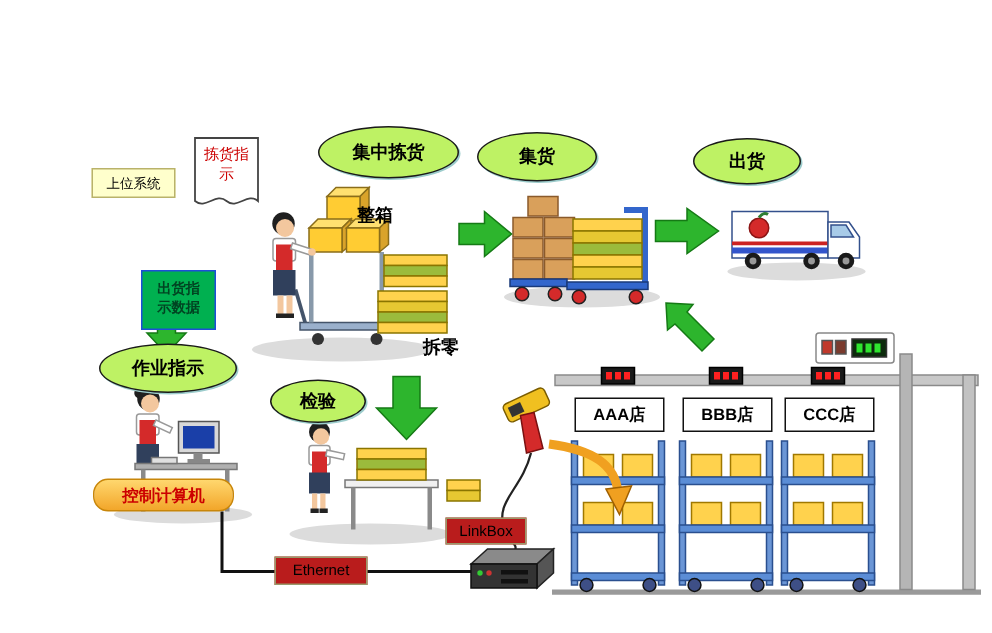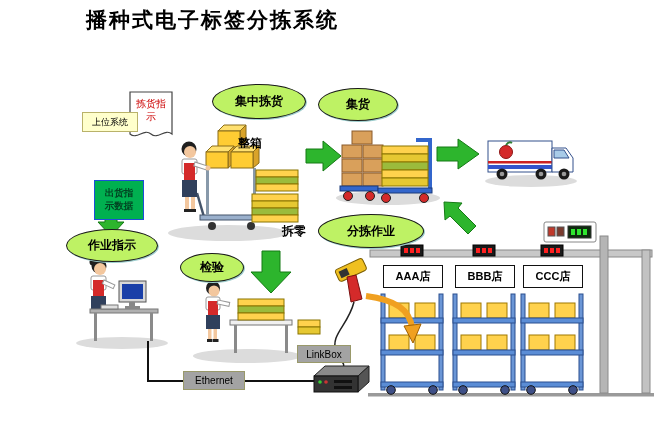--- a/index.html
+++ b/index.html
@@ -6,21 +6,21 @@
   .slide{position:relative;width:661px;height:422px;background:#ffffff;overflow:hidden;
          font-family:"Liberation Sans",sans-serif;color:#000;}
   .abs{position:absolute;}
   .art{position:absolute;left:0;top:0;width:661px;height:422px;}
   .title{font-family:"Liberation Serif",serif;font-weight:bold;font-size:21px;letter-spacing:2px;}
   .stage{background:#bef264;border:1.4px solid #1a1a1a;border-radius:50%;
          display:flex;align-items:center;justify-content:center;
          font-weight:bold;font-size:12px;box-shadow:1px 1px 0 #9ccccc;}
   .note{background:#ffffcc;border:1px solid #b9b26a;display:flex;align-items:center;
         justify-content:center;font-size:9px;}
-  .tag{background:#a3a3a3;border:1px solid #99996a;display:flex;align-items:center;
+  .tag{background:#b91c1c;border:1px solid #99996a;display:flex;align-items:center;
        justify-content:center;font-size:10px;}
   .store{background:#ffffff;border:1.2px solid #111;display:flex;align-items:center;
          justify-content:center;font-weight:bold;font-size:11px;text-align:right;}
   .boldlabel{font-weight:bold;font-size:12px;}
   .docnote{color:#cc0000;font-weight:normal;font-size:10px;line-height:1.3;text-align:center;}
   .greenbox{background:#00b050;border:1px solid #1d4ed8;display:flex;align-items:center;
             justify-content:center;}
   .greenbox .inner{width:30px;font-size:9.5px;font-weight:bold;color:#042;line-height:1.35;text-align:center;}
   .ctrl{background:linear-gradient(#ffd76e,#f2a62a);border:1.5px solid #c8860a;border-radius:10px;
         display:flex;align-items:center;justify-content:center;color:#cc0000;font-weight:bold;font-size:11px;}
@@ -265,39 +265,39 @@
       <polygon points="105,214 117,214 117,222 124,222 111,236 98,222 105,222"></polygon>
       <polygon points="262,251 280,251 280,272 291,272 271,293 251,272 262,272"></polygon>
       <polygon points="444,202 462,203 458,208 476,226 468,234 450,216 445,220"></polygon>
     </g>
     <g>
       <path d="M366,296 C396,300 410,310 412,328" stroke="#f0a020" stroke-width="6" fill="none"></path>
       <polygon points="404,326 421,324 413,343" fill="#f0a020" stroke="#a06000"></polygon>
     </g>
   </svg>
 
-  <div class="abs title" style="left:86px;top:6px;">播种式电子标签分拣系统</div>
 
   <div class="abs stage" style="left:212px;top:84px;width:92px;height:33px;">集中拣货</div>
   <div class="abs stage" style="left:318px;top:88px;width:78px;height:31px;">集货</div>
+  <div class="abs stage" style="left:462px;top:92px;width:70px;height:29px;">出货</div>
   <div class="abs stage" style="left:66px;top:229px;width:90px;height:31px;">作业指示</div>
   <div class="abs stage" style="left:180px;top:253px;width:62px;height:27px;">检验</div>
-  <div class="abs stage" style="left:318px;top:214px;width:104px;height:32px;">分拣作业</div>
-
-  <div class="abs note" style="left:61px;top:112px;width:54px;height:18px;margin-left:21px;">上位系统</div>
+
+  <div class="abs note" style="left:61px;top:112px;width:54px;height:18px;">上位系统</div>
 
   <div class="abs docnote" style="left:135px;top:97px;width:32px;">拣货指示</div>
 
   <div class="abs boldlabel" style="left:238px;top:135px;">整箱</div>
   <div class="abs boldlabel" style="left:258px;top:223px;margin-left:24px;">拆零</div>
 
   <div class="abs greenbox" style="left:94px;top:180px;width:48px;height:38px;">
     <div class="inner">出货指示数据</div>
   </div>
 
+  <div class="abs ctrl" style="left:62px;top:319px;width:92px;height:20px;">控制计算机</div>
 
   <div class="abs tag" style="left:297px;top:345px;width:52px;height:16px;">LinkBox</div>
   <div class="abs tag" style="left:183px;top:371px;width:60px;height:17px;">Ethernet</div>
 
   <div class="abs store" style="left:383px;top:265px;width:58px;height:21px;">AAA店</div>
   <div class="abs store" style="left:455px;top:265px;width:58px;height:21px;">BBB店</div>
   <div class="abs store" style="left:523px;top:265px;width:58px;height:21px;">CCC店</div>
 
 </div>
 

